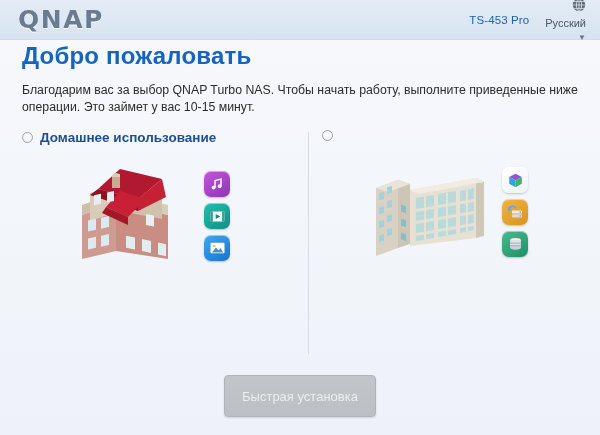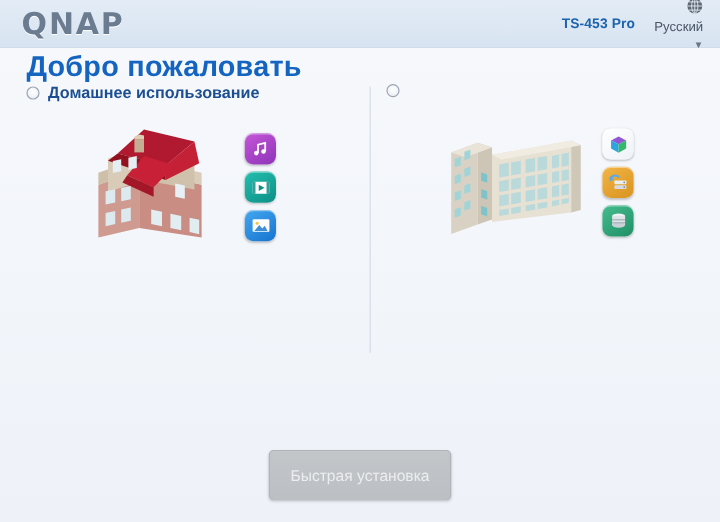--- a/index.html
+++ b/index.html
@@ -44,21 +44,21 @@
     user-select: none;
   }
   .header-right {
     margin-left: auto;
     display: flex;
     align-items: center;
     gap: 16px;
   }
   .model-name {
     font-size: 11.5px;
-    font-weight: bold;
+    font-weight: normal;
     color: #1b63ae;
     letter-spacing: 0.1px;
   }
   .lang-select {
     display: flex;
     align-items: flex-end;
     gap: 5px;
     font-size: 11px;
     color: #4a5665;
     flex-direction: column;
@@ -90,20 +90,21 @@
     margin: 12px 0 0 0;
     font-size: 12.3px;
     line-height: 17px;
     color: #2b2b2b;
     max-width: 558px;
   }
 
   
   .columns {
     display: flex;
+    margin-top: 14px;
     position: relative;
   }
   .divider {
     position: absolute;
     left: 286px;
     top: 2px;
     width: 1px;
     height: 222px;
     background: #d5dce6;
   }
@@ -220,20 +221,21 @@
           </svg>
         </span>
         <span>Русский</span>
         <span class="caret">▼</span>
       </div>
     </div>
   </div>
 
   <div class="content">
     <h1 class="welcome-title">Добро пожаловать</h1>
+    <p class="intro">Благодарим вас за выбор QNAP Turbo NAS. Чтобы начать работу, выполните приведенные ниже операции. Это займет у вас 10-15 минут.</p>
 
     <div class="columns">
       <div class="divider"></div>
 
       <div class="column left">
         <div class="option-head">
           <span class="radio"></span>
           <span class="option-title">Домашнее использование</span>
         </div>
 

